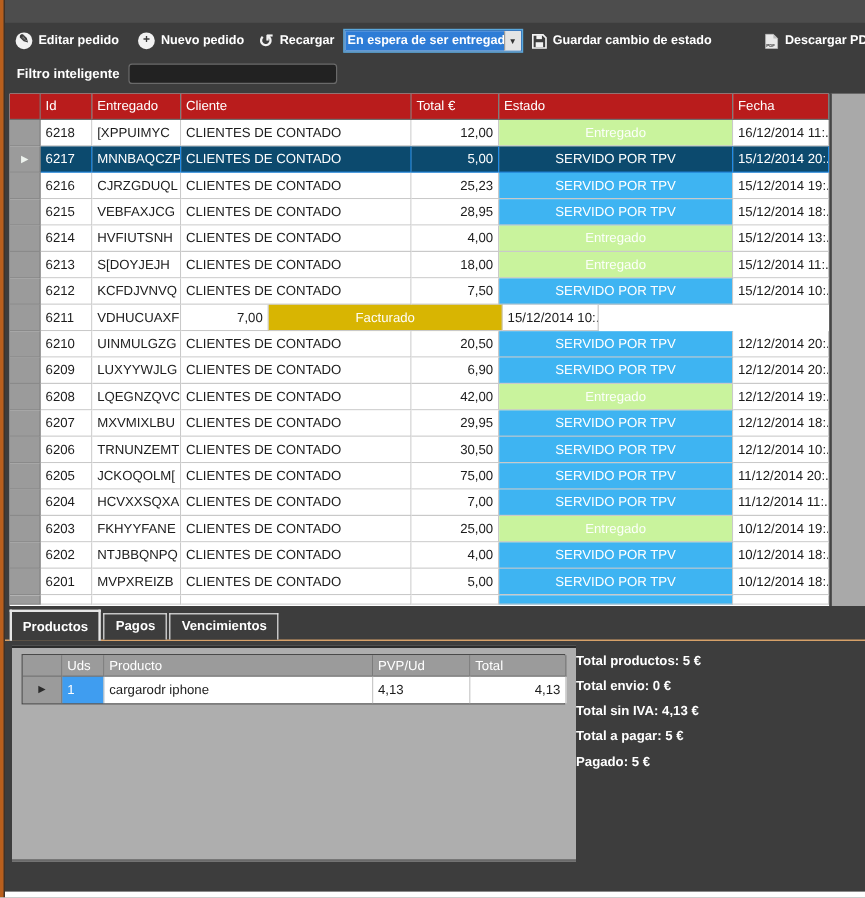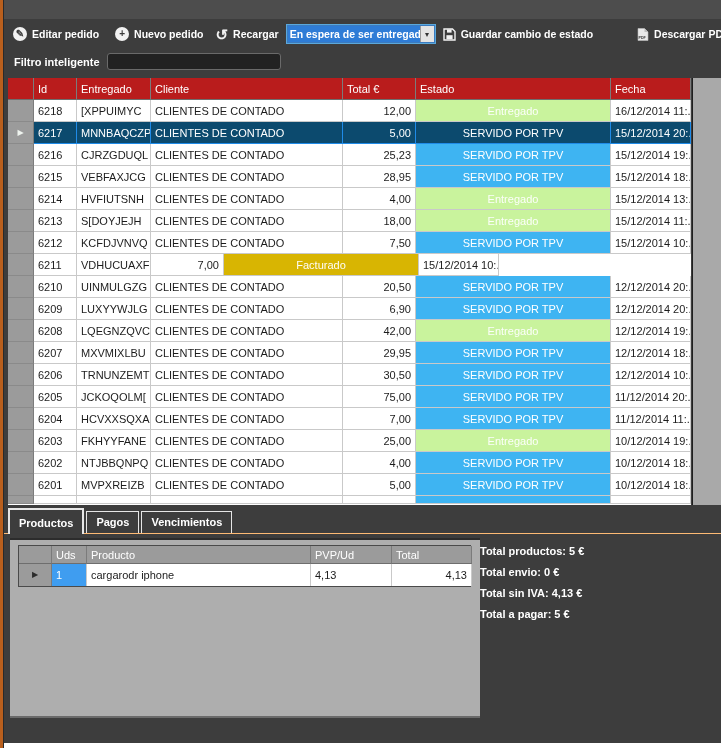--- a/index.html
+++ b/index.html
@@ -357,16 +357,17 @@
           </div>
         </div>
     </div>
   </div>
 
   <div class="totals">
       <div class="totline">Total productos: 5 €</div>
       <div class="totline">Total envio: 0 €</div>
       <div class="totline">Total sin IVA: 4,13 €</div>
       <div class="totline">Total a pagar: 5 €</div>
+      <div class="totline">Pagado: 5 €</div>
     </div>
 
   <div class="bottomstrip"></div>
 </div>
 
 </body></html>

